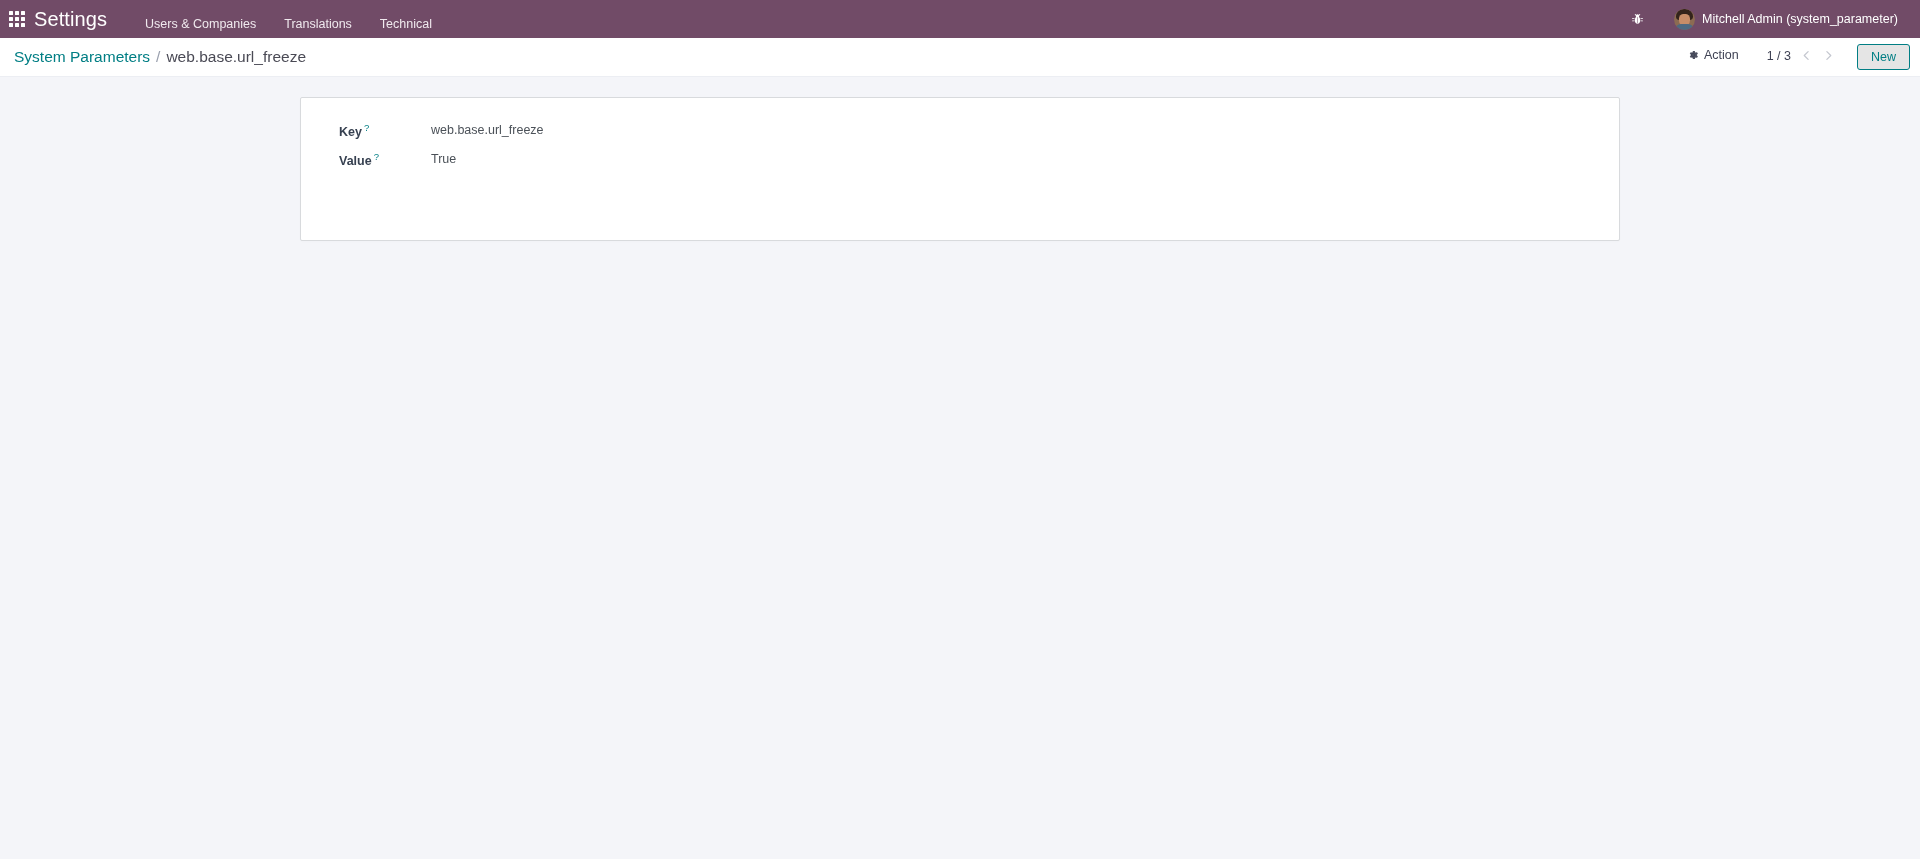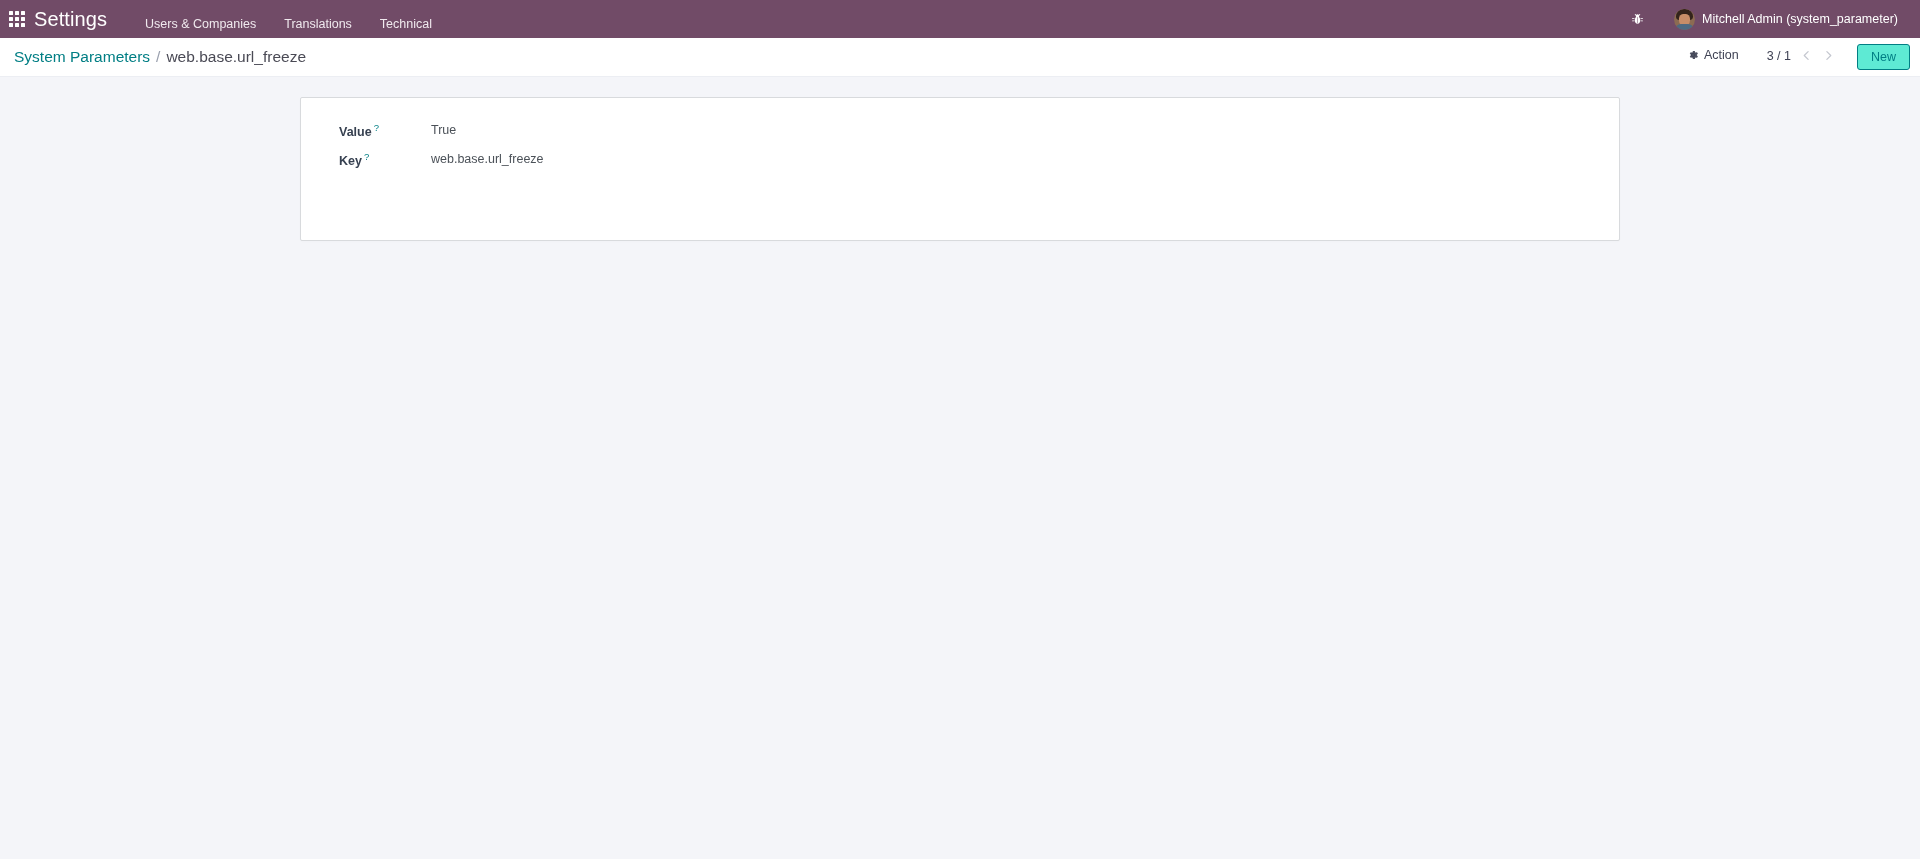--- a/index.html
+++ b/index.html
@@ -200,21 +200,21 @@
     cursor: default;
     padding: 0;
   }
   .o-pager-btn svg { display: block; }
   .o-new-btn {
     margin-left: 12px;
     font-family: inherit;
     font-size: 12.5px;
     font-weight: 500;
     color: #017e84;
-    background: #5eead4;
+    background: #e5e5e5;
     border: 1px solid #017e84;
     border-radius: 3px;
     padding: 5px 13px;
     cursor: pointer;
     line-height: 1.15;
   }
 
   
   .o-form-view {
     padding: 20px 0 0 0;
@@ -347,21 +347,21 @@
 
     <button class="o-action-btn">
       <svg width="12" height="12" viewBox="0 0 16 16" aria-hidden="true">
         <path fill="#3f4254" d="M8 5.4a2.6 2.6 0 1 0 0 5.2 2.6 2.6 0 0 0 0-5.2zm0 4.1a1.5 1.5 0 1 1 0-3 1.5 1.5 0 0 1 0 3z"></path>
         <path fill="#3f4254" d="M14.3 9.2l-1.1-.6a5.4 5.4 0 0 0 0-1.2l1.1-.6a.5.5 0 0 0 .2-.6l-.9-1.6a.5.5 0 0 0-.6-.2l-1.2.4a5.3 5.3 0 0 0-1-.6l-.2-1.2a.5.5 0 0 0-.5-.4H8.2a.5.5 0 0 0-.5.4l-.2 1.2c-.4.15-.7.35-1 .6l-1.2-.4a.5.5 0 0 0-.6.2l-.9 1.6a.5.5 0 0 0 .2.6l1.1.6a5.4 5.4 0 0 0 0 1.2l-1.1.6a.5.5 0 0 0-.2.6l.9 1.6a.5.5 0 0 0 .6.2l1.2-.4c.3.25.6.45 1 .6l.2 1.2c.04.23.25.4.5.4h1.9a.5.5 0 0 0 .5-.4l.2-1.2c.35-.15.7-.35 1-.6l1.2.4a.5.5 0 0 0 .6-.2l.9-1.6a.5.5 0 0 0-.2-.6z" opacity=".92"></path>
       </svg>
       <span>Action</span>
     </button>
 
     <div class="o-pager">
-      <span class="o-pager-value">3 / 1</span>
+      <span class="o-pager-value">1 / 3</span>
       <button class="o-pager-btn">
         <svg width="13" height="13" viewBox="0 0 16 16" aria-hidden="true">
           <path d="M10 3.2 5.2 8l4.8 4.8" fill="none" stroke="#c4c7cf" stroke-width="1.5" stroke-linecap="round" stroke-linejoin="round"></path>
         </svg>
       </button>
       <button class="o-pager-btn">
         <svg width="13" height="13" viewBox="0 0 16 16" aria-hidden="true">
           <path d="M6 3.2 10.8 8 6 12.8" fill="none" stroke="#c4c7cf" stroke-width="1.5" stroke-linecap="round" stroke-linejoin="round"></path>
         </svg>
       </button>
@@ -373,33 +373,33 @@
 </div>
 
 <div class="o-form-view">
   <div class="o-form-sheet-bg">
     <div class="o-form-sheet">
 
       <div class="o-inner-group">
 
         <div class="o-field-row">
           <div class="o-field-label-cell">
+            <span class="o-field-label">Key</span><span class="o-help-mark">?</span>
+          </div>
+          <div class="o-field-value-cell">
+            <span class="o-field-value">web.base.url_freeze</span>
+          </div>
+        </div>
+
+        <div class="o-field-row">
+          <div class="o-field-label-cell">
             <span class="o-field-label">Value</span><span class="o-help-mark">?</span>
           </div>
           <div class="o-field-value-cell">
             <span class="o-field-value">True</span>
           </div>
         </div>
 
-        <div class="o-field-row">
-          <div class="o-field-label-cell">
-            <span class="o-field-label">Key</span><span class="o-help-mark">?</span>
-          </div>
-          <div class="o-field-value-cell">
-            <span class="o-field-value">web.base.url_freeze</span>
-          </div>
-        </div>
-
       </div>
 
     </div>
   </div>
 </div>
 
 </body></html>

